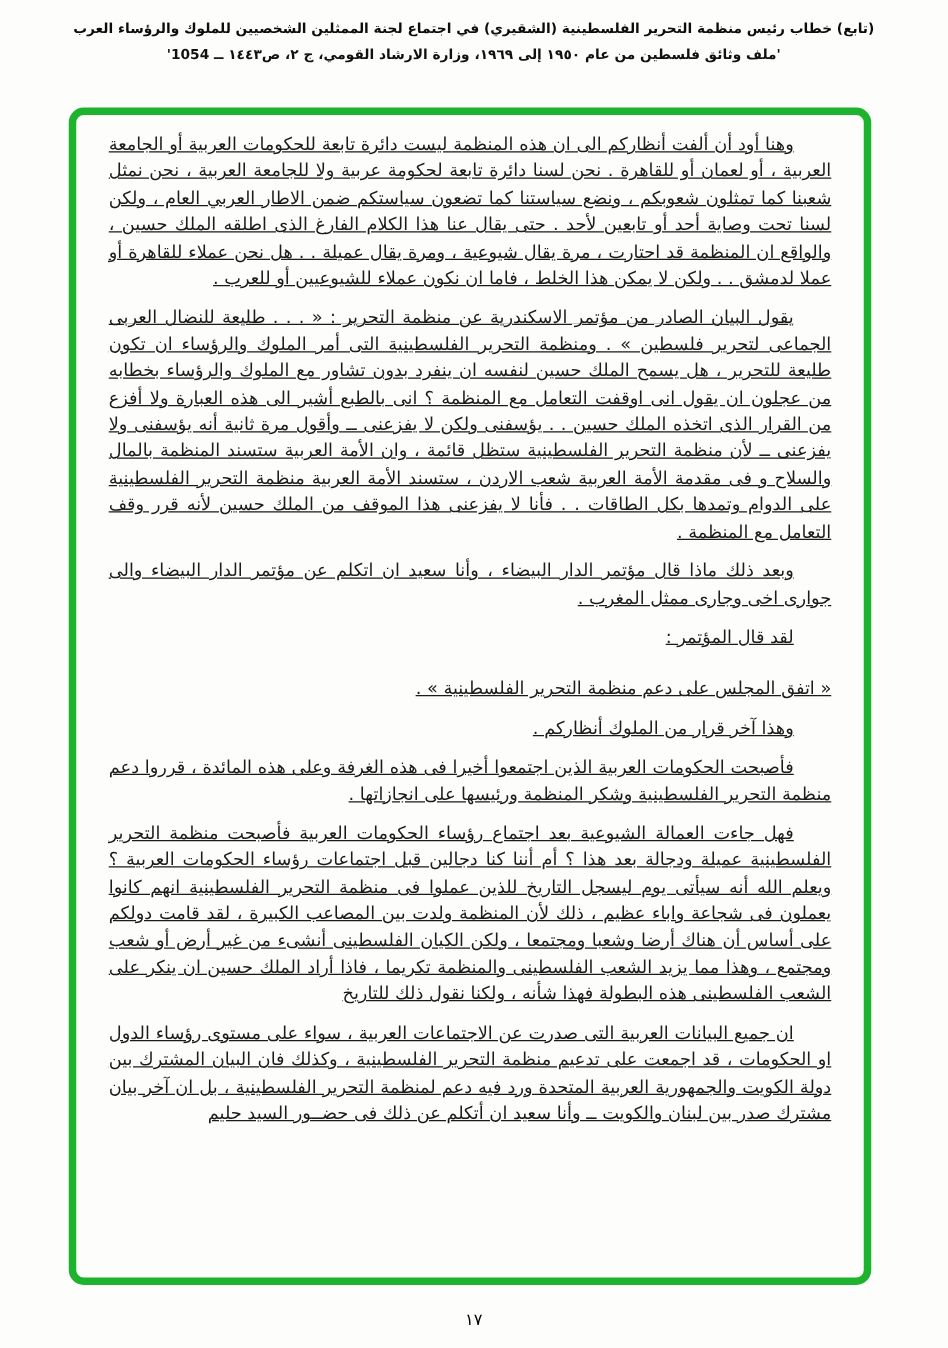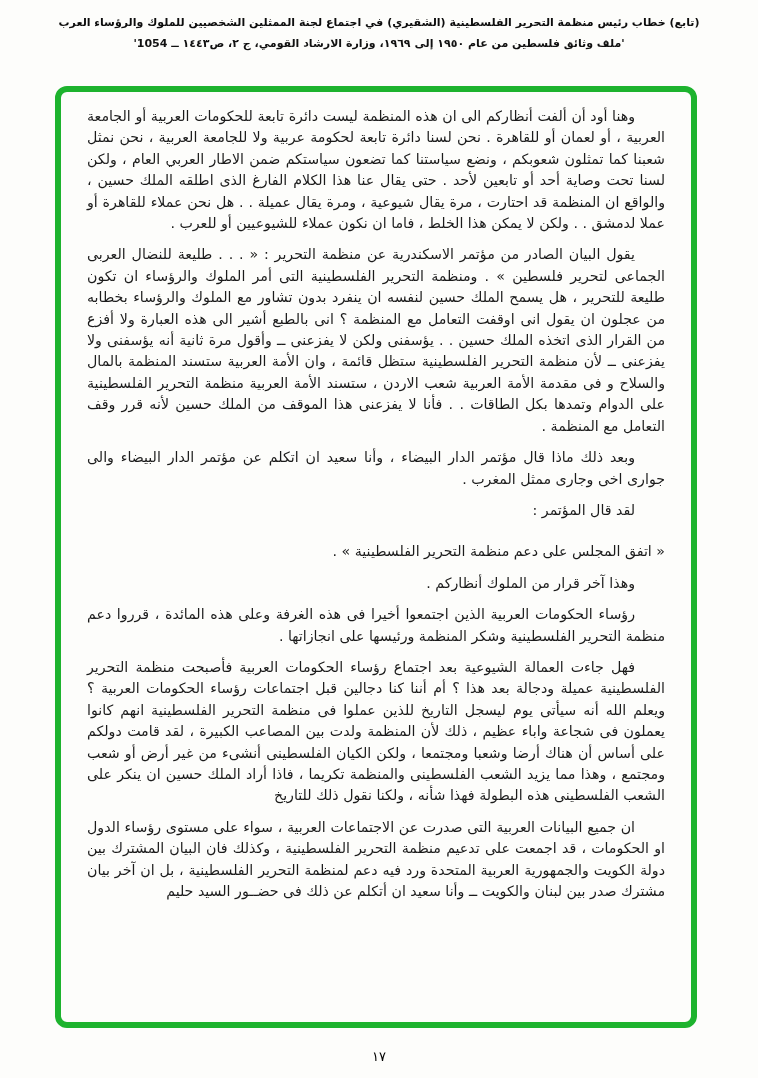--- a/index.html
+++ b/index.html
@@ -42,20 +42,21 @@
     background: #fdfdfb;
     box-sizing: content-box;
   }
   .box-inner {
     direction: rtl;
     text-align: justify;
     padding: 14px 26px 0 26px;
     font-size: 14.2px;
     line-height: 21.4px;
     color: #1b1b1b;
+    text-decoration: underline;
   }
   .box-inner p {
     margin: 0 0 10px 0;
     text-indent: 30px;
   }
   .box-inner p.no-indent {
     text-indent: 0;
   }
   .box-inner p.tight {
     margin-bottom: 20px;
@@ -79,19 +80,19 @@
 </header>
 
 <div class="green-box">
   <div class="box-inner">
     <p>وهنا أود أن ألفت أنظاركم الى ان هذه المنظمة ليست دائرة تابعة للحكومات العربية أو الجامعة العربية ، أو لعمان أو للقاهرة . نحن لسنا دائرة تابعة لحكومة عربية ولا للجامعة العربية ، نحن نمثل شعبنا كما تمثلون شعوبكم ، ونضع سياستنا كما تضعون سياستكم ضمن الاطار العربي العام ، ولكن لسنا تحت وصاية أحد أو تابعين لأحد . حتى يقال عنا هذا الكلام الفارغ الذى اطلقه الملك حسين ، والواقع ان المنظمة قد احتارت ، مرة يقال شيوعية ، ومرة يقال عميلة . . هل نحن عملاء للقاهرة أو عملا لدمشق . . ولكن لا يمكن هذا الخلط ، فاما ان نكون عملاء للشيوعيين أو للعرب .</p>
     <p>يقول البيان الصادر من مؤتمر الاسكندرية عن منظمة التحرير : « . . . طليعة للنضال العربى الجماعى لتحرير فلسطين » . ومنظمة التحرير الفلسطينية التى أمر الملوك والرؤساء ان تكون طليعة للتحرير ، هل يسمح الملك حسين لنفسه ان ينفرد بدون تشاور مع الملوك والرؤساء بخطابه من عجلون ان يقول انى اوقفت التعامل مع المنظمة ؟ انى بالطبع أشير الى هذه العبارة ولا أفزع من القرار الذى اتخذه الملك حسين . . يؤسفنى ولكن لا يفزعنى ــ وأقول مرة ثانية أنه يؤسفنى ولا يفزعنى ــ لأن منظمة التحرير الفلسطينية ستظل قائمة ، وان الأمة العربية ستسند المنظمة بالمال والسلاح و فى مقدمة الأمة العربية شعب الاردن ، ستسند الأمة العربية منظمة التحرير الفلسطينية على الدوام وتمدها بكل الطاقات . . فأنا لا يفزعنى هذا الموقف من الملك حسين لأنه قرر وقف التعامل مع المنظمة .</p>
     <p>وبعد ذلك ماذا قال مؤتمر الدار البيضاء ، وأنا سعيد ان اتكلم عن مؤتمر الدار البيضاء والى جوارى اخى وجارى ممثل المغرب .</p>
     <p class="tight">لقد قال المؤتمر :</p>
     <p class="no-indent">« اتفق المجلس على دعم منظمة التحرير الفلسطينية » .</p>
     <p>وهذا آخر قرار من الملوك أنظاركم .</p>
-    <p>رؤساء الحكومات العربية الذين اجتمعوا أخيرا فى هذه الغرفة وعلى هذه المائدة ، قرروا دعم منظمة التحرير الفلسطينية وشكر المنظمة ورئيسها على انجازاتها .</p>
+    <p>فأصبحت الحكومات العربية الذين اجتمعوا أخيرا فى هذه الغرفة وعلى هذه المائدة ، قرروا دعم منظمة التحرير الفلسطينية وشكر المنظمة ورئيسها على انجازاتها .</p>
     <p>فهل جاءت العمالة الشيوعية بعد اجتماع رؤساء الحكومات العربية فأصبحت منظمة التحرير الفلسطينية عميلة ودجالة بعد هذا ؟ أم أننا كنا دجالين قبل اجتماعات رؤساء الحكومات العربية ؟ ويعلم الله أنه سيأتى يوم ليسجل التاريخ للذين عملوا فى منظمة التحرير الفلسطينية انهم كانوا يعملون فى شجاعة واباء عظيم ، ذلك لأن المنظمة ولدت بين المصاعب الكبيرة ، لقد قامت دولكم على أساس أن هناك أرضا وشعبا ومجتمعا ، ولكن الكيان الفلسطينى أنشىء من غير أرض أو شعب ومجتمع ، وهذا مما يزيد الشعب الفلسطينى والمنظمة تكريما ، فاذا أراد الملك حسين ان ينكر على الشعب الفلسطينى هذه البطولة فهذا شأنه ، ولكنا نقول ذلك للتاريخ</p>
     <p>ان جميع البيانات العربية التى صدرت عن الاجتماعات العربية ، سواء على مستوى رؤساء الدول او الحكومات ، قد اجمعت على تدعيم منظمة التحرير الفلسطينية ، وكذلك فان البيان المشترك بين دولة الكويت والجمهورية العربية المتحدة ورد فيه دعم لمنظمة التحرير الفلسطينية ، بل ان آخر بيان مشترك صدر بين لبنان والكويت ــ وأنا سعيد ان أتكلم عن ذلك فى حضــور السيد حليم</p>
   </div>
 </div>
 
 <div class="page-number">١٧</div>
 
 </body></html>

